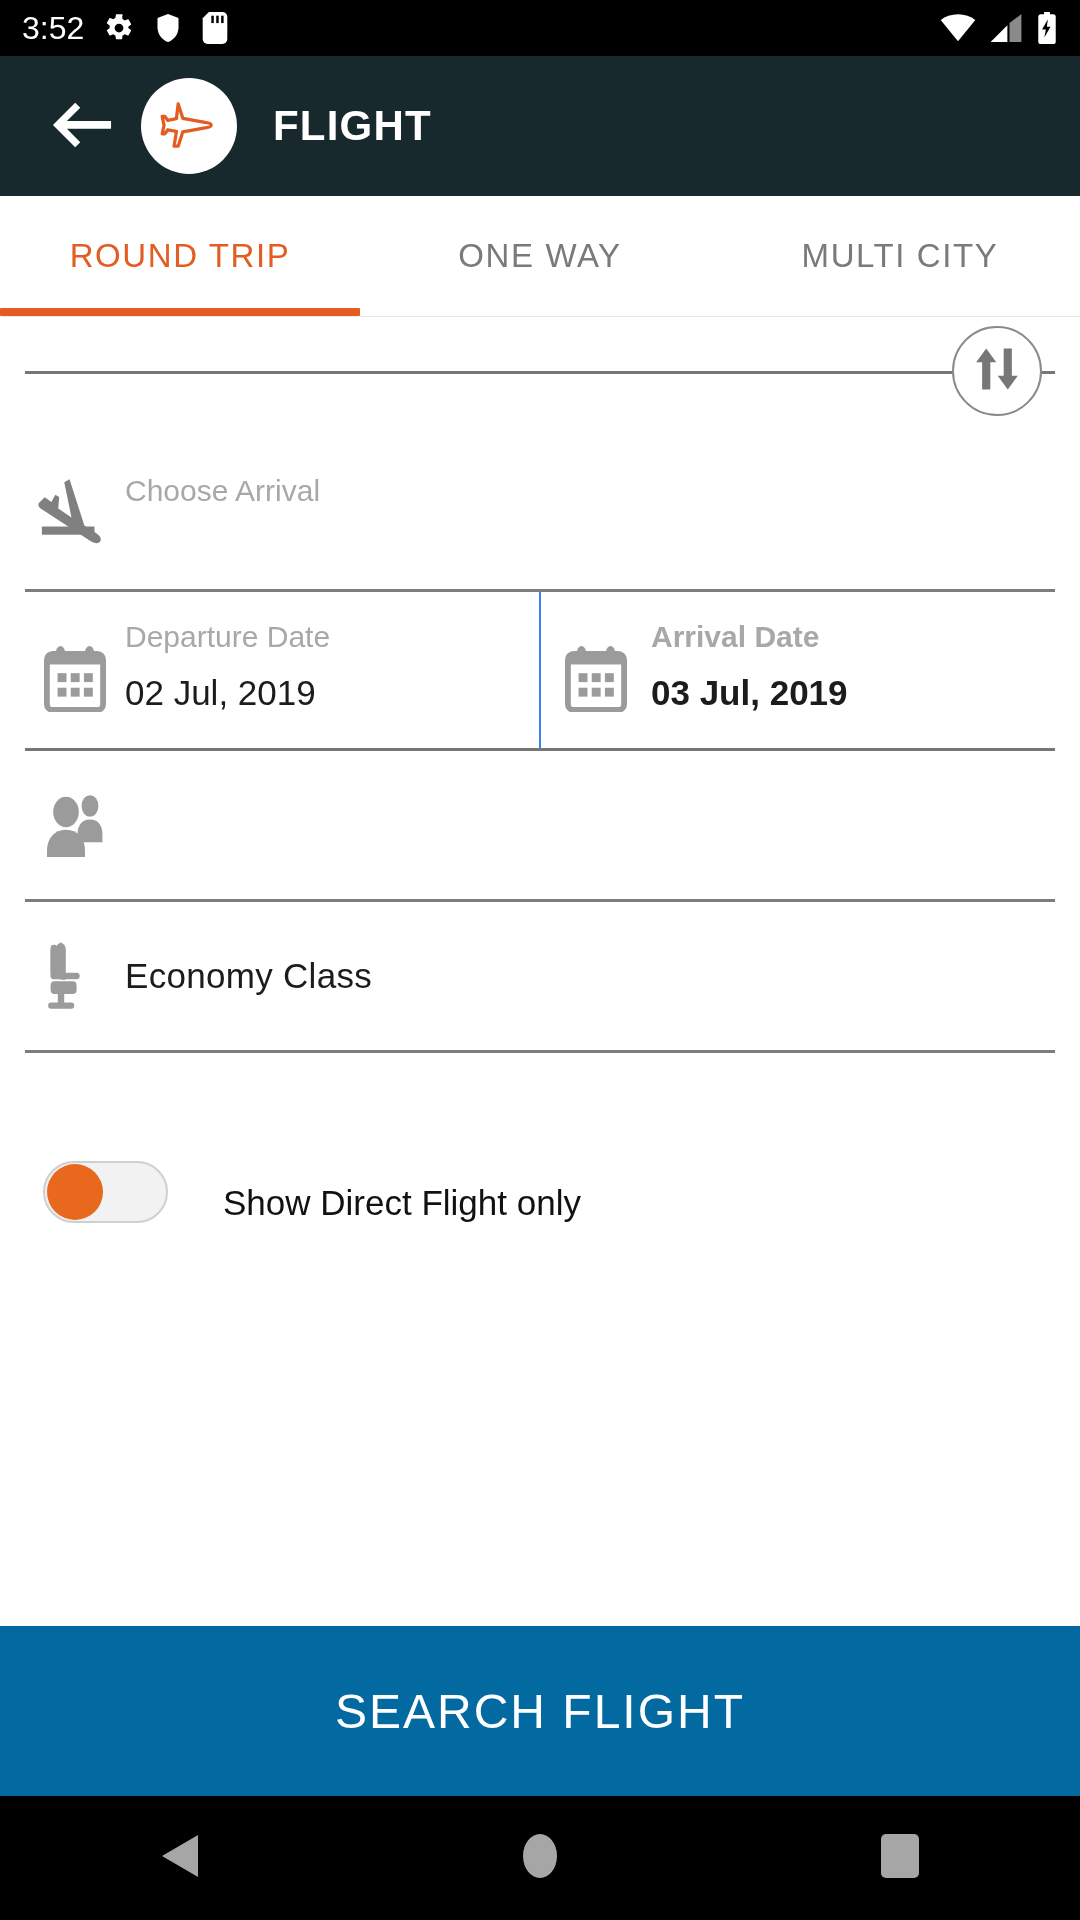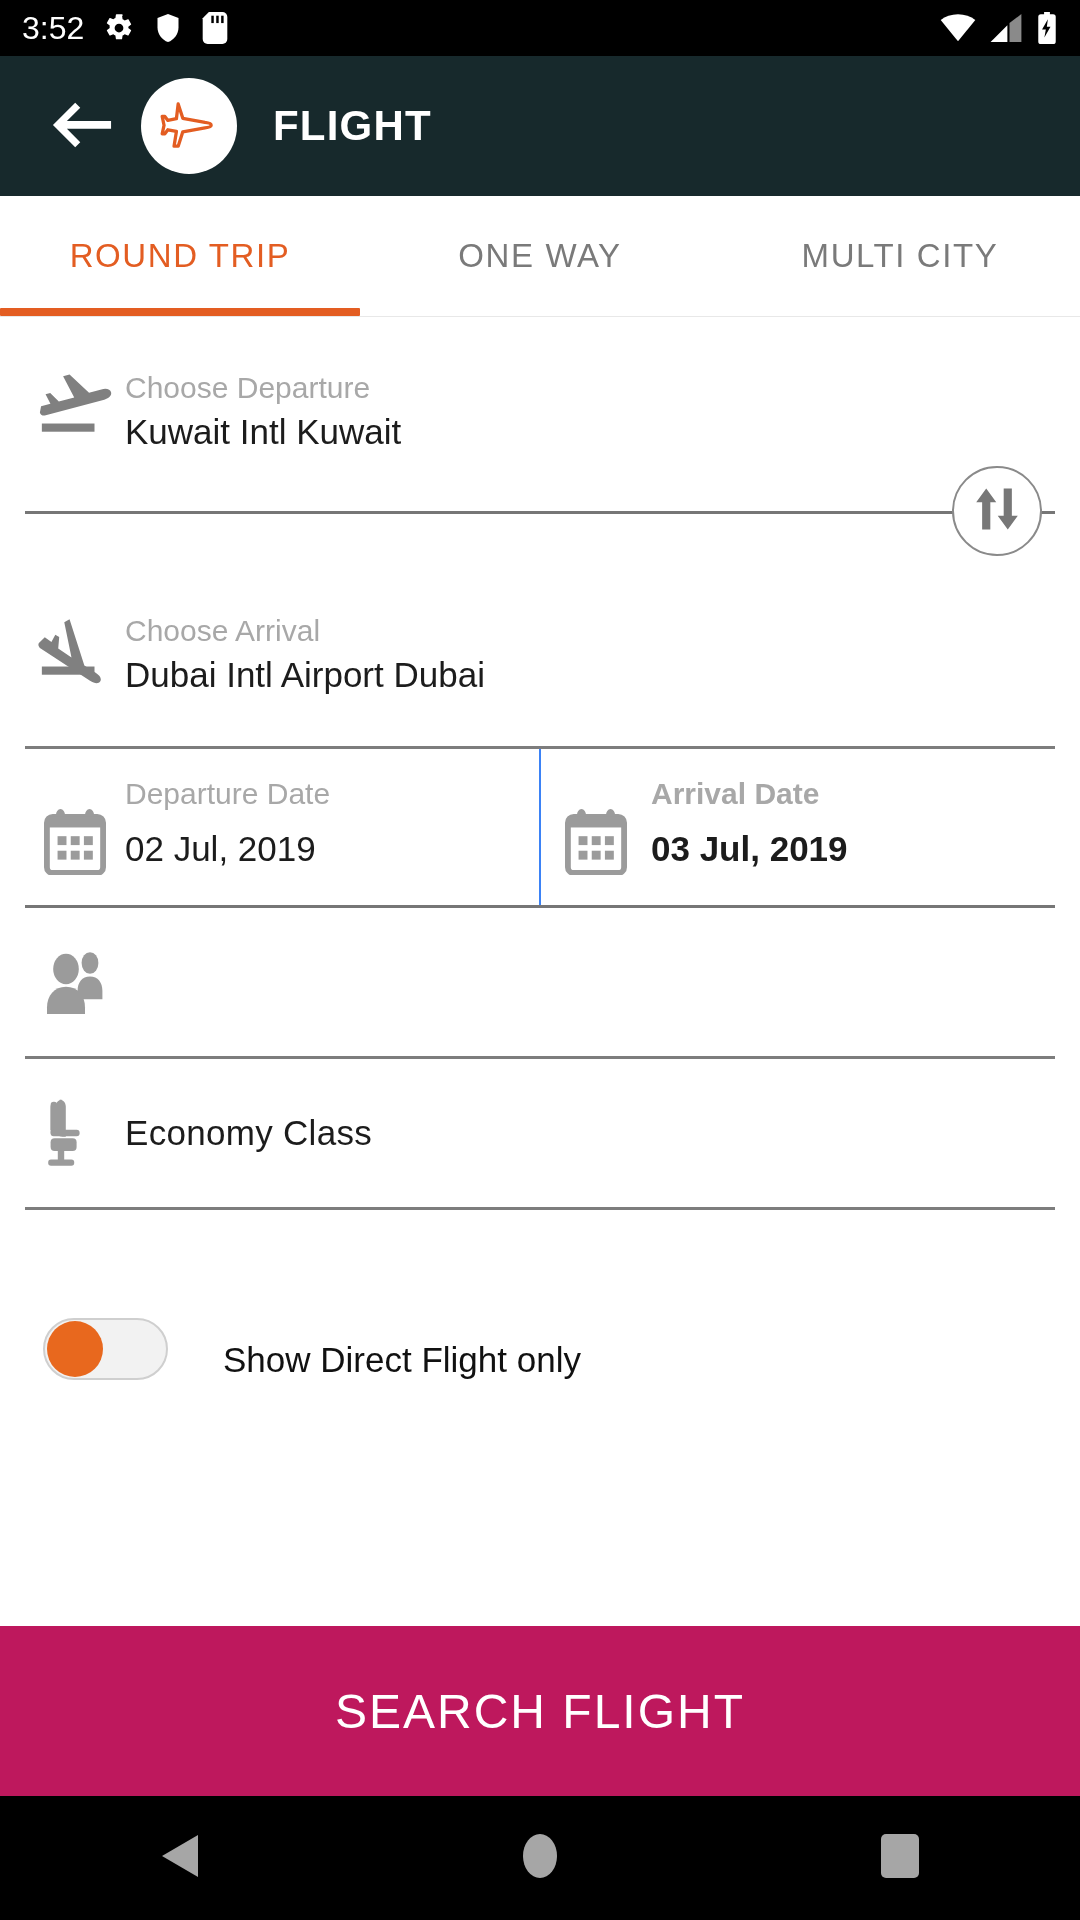--- a/index.html
+++ b/index.html
@@ -197,21 +197,21 @@
   
   .date-row {
     display: flex;
     margin: 0 25px;
     border-bottom: 3px solid #767676;
     position: relative;
   }
   .date-cell {
     flex: 1 1 0;
     display: flex;
-    align-items: flex-end;
+    align-items: flex-start;
     padding: 26px 16px 30px 0;
   }
   .date-cell.right {
     border-left: 2px solid #3b82f6;
     padding-left: 0;
     font-weight: bold;
   }
   .date-icon {
     width: 100px;
     flex: 0 0 100px;
@@ -266,21 +266,21 @@
   .toggle-label {
     font-size: 35px;
     color: #111111;
     margin-left: 55px;
     font-family: "Liberation Sans", sans-serif;
   }
 
   
   .search-btn {
     height: 170px;
-    background: #be185d;
+    background: #0369a1;
     display: flex;
     align-items: center;
     justify-content: center;
     flex: 0 0 auto;
   }
   .search-btn-label {
     color: #ffffff;
     font-size: 48px;
     letter-spacing: 2px;
     font-family: "Liberation Sans", sans-serif;
@@ -377,32 +377,20 @@
     <div class="tab">
       <span>ONE WAY</span>
     </div>
     <div class="tab">
       <span>MULTI CITY</span>
     </div>
   </div>
 
   <div class="form-area">
 
-    <div class="field-row dep-block">
-      <div class="field-icon">
-        <svg width="78" height="72" viewBox="0 0 40 36">
-          <path fill="#808080" d="M2.6 18.6 7.4 17.3 4.9 12.5 7.3 11.9 11.7 16.2 19.6 14.1 13.9 3.3 17.2 2.4 27.2 11.7 33.5 10 C36.1 9.3 38.1 9.9 38.5 11.5 C38.9 13.1 37.6 14.6 35 15.3 L5 23.3 C3.4 23.7 2.2 23 2 21.8 Z"></path>
-          <rect x="3" y="27.5" width="27" height="4.2" fill="#808080"></rect>
-        </svg>
-      </div>
-      <div class="field-text">
-        <span class="field-label">Choose Departure</span>
-        <span class="field-value">Kuwait Intl Kuwait</span>
-      </div>
-    </div>
 
     <div style="position:relative; margin-top:54px;">
       <div class="hr"></div>
       <div class="swap-wrap">
         <span>
           <svg width="50" height="52" viewBox="0 0 26 28">
             <path fill="#777777" d="M7.2 3 1.8 10.4h3.2V25h4.4V10.4h3.2L7.2 3z"></path>
             <path fill="#777777" d="M18.8 25 24.2 17.6h-3.2V3h-4.4v14.6h-3.2L18.8 25z"></path>
           </svg>
         </span>
@@ -411,21 +399,20 @@
 
     <div class="field-row arr-block" style="padding-top:50px;">
       <div class="field-icon">
         <svg width="78" height="72" viewBox="0 0 40 36">
           <path fill="#808080" d="M4.5 12.5 7.9 14.9 9.9 11.2 11.9 12.3 11.4 18.2 18.2 22.9 14.5 4.8 17.2 3.3 24.8 27 30.6 30.7 C32.9 32.2 33.8 33.9 32.9 35.2 C32 36.5 30 36.3 27.7 34.8 L2.6 18.4 C1.3 17.5 0.9 16.3 1.5 15.4 Z"></path>
           <rect x="3" y="27.5" width="27" height="4.2" fill="#808080"></rect>
         </svg>
       </div>
       <div class="field-text">
         <span class="field-label">Choose Arrival</span>
-        <span class="field-value">Dubai Intl Airport Dubai</span>
       </div>
     </div>
 
     <div class="hr-thin" style="margin-top:45px;"></div>
 
     <div class="date-row">
       <div class="date-cell">
         <div class="date-icon">
           <svg width="62" height="66" viewBox="0 0 32 34">
             <ellipse cx="8.5" cy="3.4" rx="2.4" ry="3.4" fill="#9b9b9b"></ellipse>

